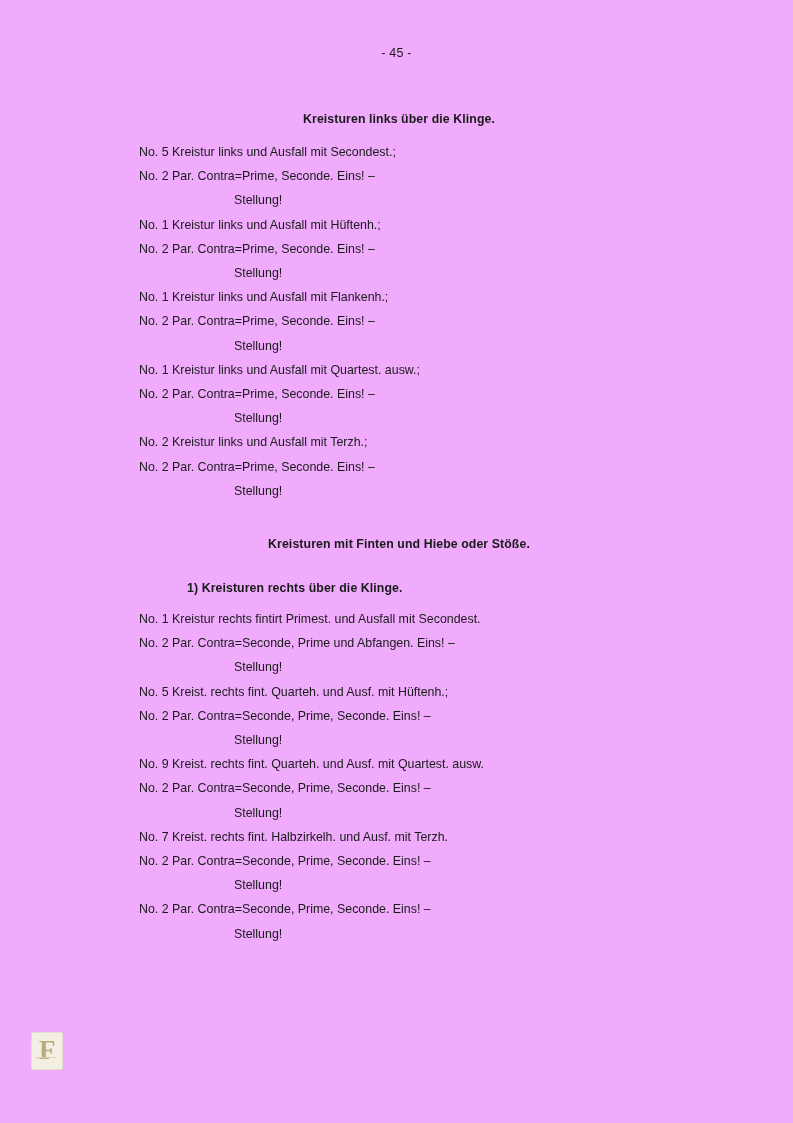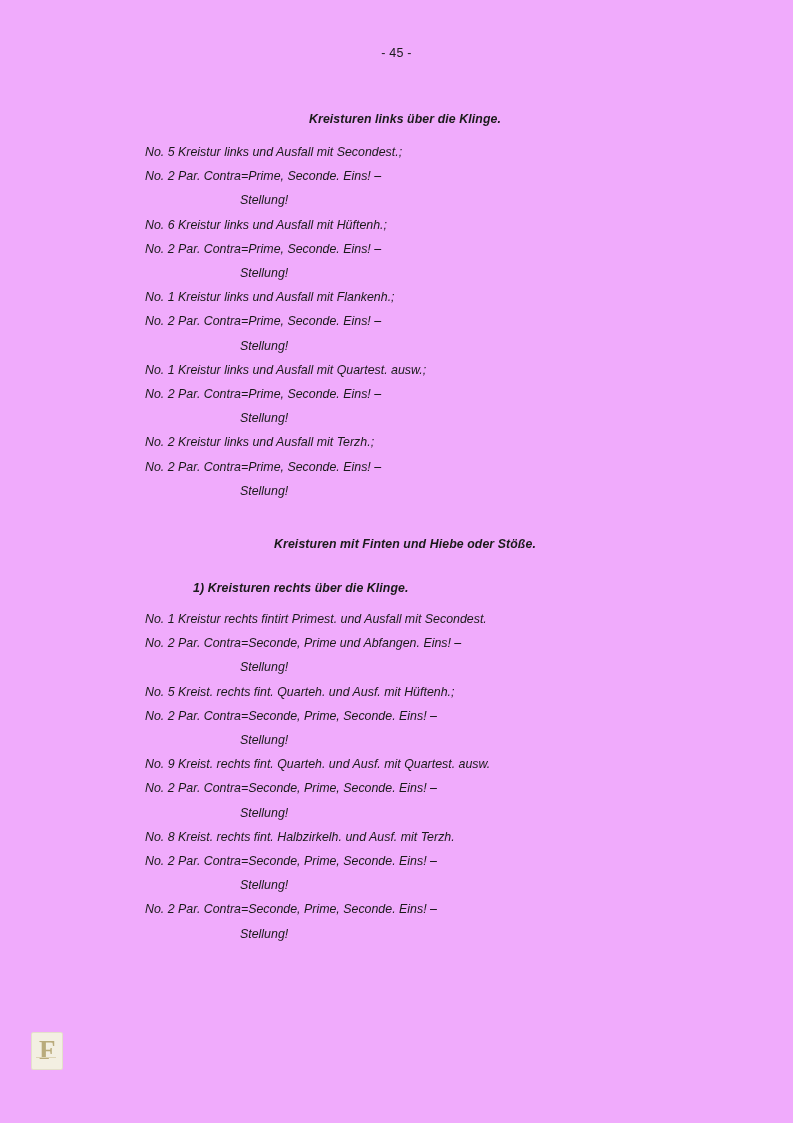--- a/index.html
+++ b/index.html
@@ -26,23 +26,22 @@
     left: 0;
     width: 100%;
     text-align: center;
     font-size: 12.5px;
     letter-spacing: 0.2px;
     color: #1a1a1a;
   }
   .content {
     position: absolute;
     top: 112px;
-    left: 145px;
+    left: 139px;
     width: 520px;
-    font-style: italic;
   }
   .heading {
     font-weight: bold;
     font-size: 12.3px;
     text-align: center;
     margin: 0 0 14px 0;
     letter-spacing: 0.1px;
   }
   .heading.section {
     margin-top: 34px;
@@ -108,21 +107,21 @@
     <div>
       <div class="heading">Kreisturen links über die Klinge.</div>
 
       <div class="group">
         <div class="line">No. 5 Kreistur links und Ausfall mit Secondest.;</div>
         <div class="line">No. 2 Par. Contra=Prime, Seconde. Eins! –</div>
         <div class="line indent">Stellung!</div>
       </div>
 
       <div class="group">
-        <div class="line">No. 6 Kreistur links und Ausfall mit Hüftenh.;</div>
+        <div class="line">No. 1 Kreistur links und Ausfall mit Hüftenh.;</div>
         <div class="line">No. 2 Par. Contra=Prime, Seconde. Eins! –</div>
         <div class="line indent">Stellung!</div>
       </div>
 
       <div class="group">
         <div class="line">No. 1 Kreistur links und Ausfall mit Flankenh.;</div>
         <div class="line">No. 2 Par. Contra=Prime, Seconde. Eins! –</div>
         <div class="line indent">Stellung!</div>
       </div>
 
@@ -155,21 +154,21 @@
         <div class="line indent">Stellung!</div>
       </div>
 
       <div class="group">
         <div class="line">No. 9 Kreist. rechts fint. Quarteh. und Ausf. mit Quartest. ausw.</div>
         <div class="line">No. 2 Par. Contra=Seconde, Prime, Seconde. Eins! –</div>
         <div class="line indent">Stellung!</div>
       </div>
 
       <div class="group">
-        <div class="line">No. 8 Kreist. rechts fint. Halbzirkelh. und Ausf. mit Terzh.</div>
+        <div class="line">No. 7 Kreist. rechts fint. Halbzirkelh. und Ausf. mit Terzh.</div>
         <div class="line">No. 2 Par. Contra=Seconde, Prime, Seconde. Eins! –</div>
         <div class="line indent">Stellung!</div>
       </div>
 
       <div class="group">
         <div class="line">No. 2 Par. Contra=Seconde, Prime, Seconde. Eins! –</div>
         <div class="line indent">Stellung!</div>
       </div>
     </div>
 

